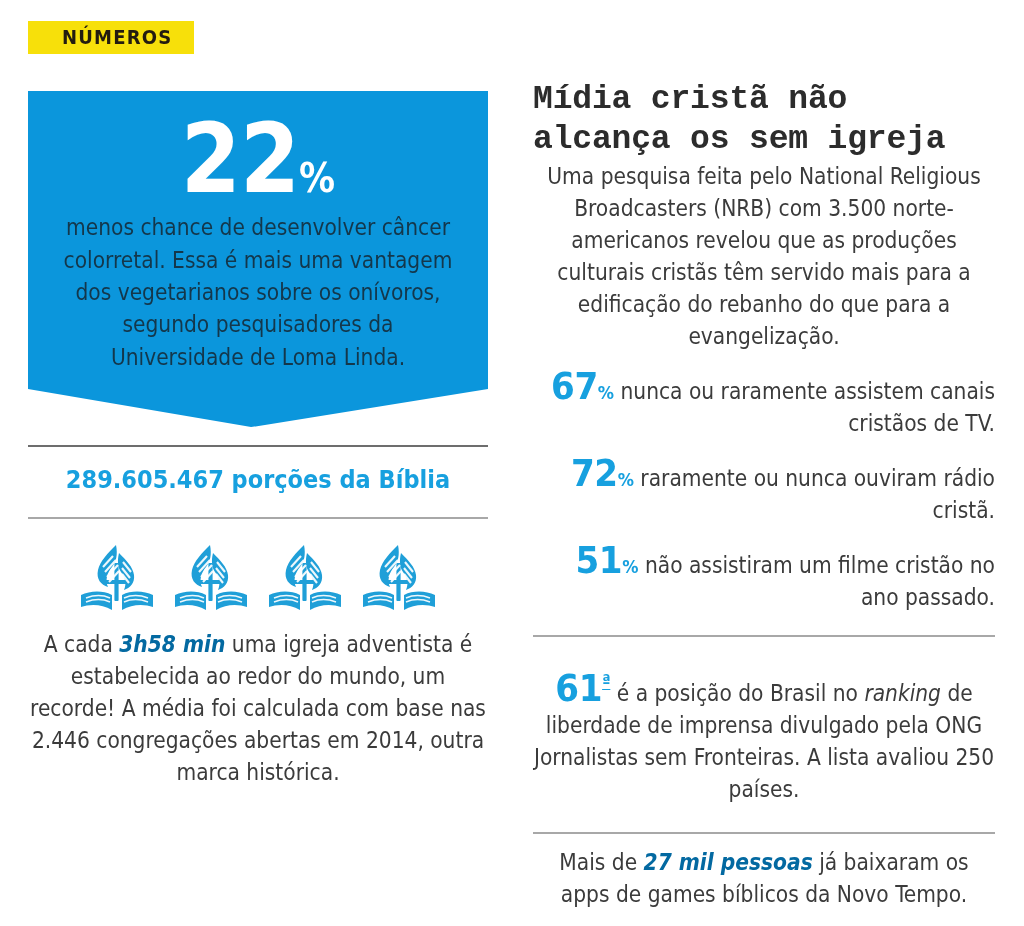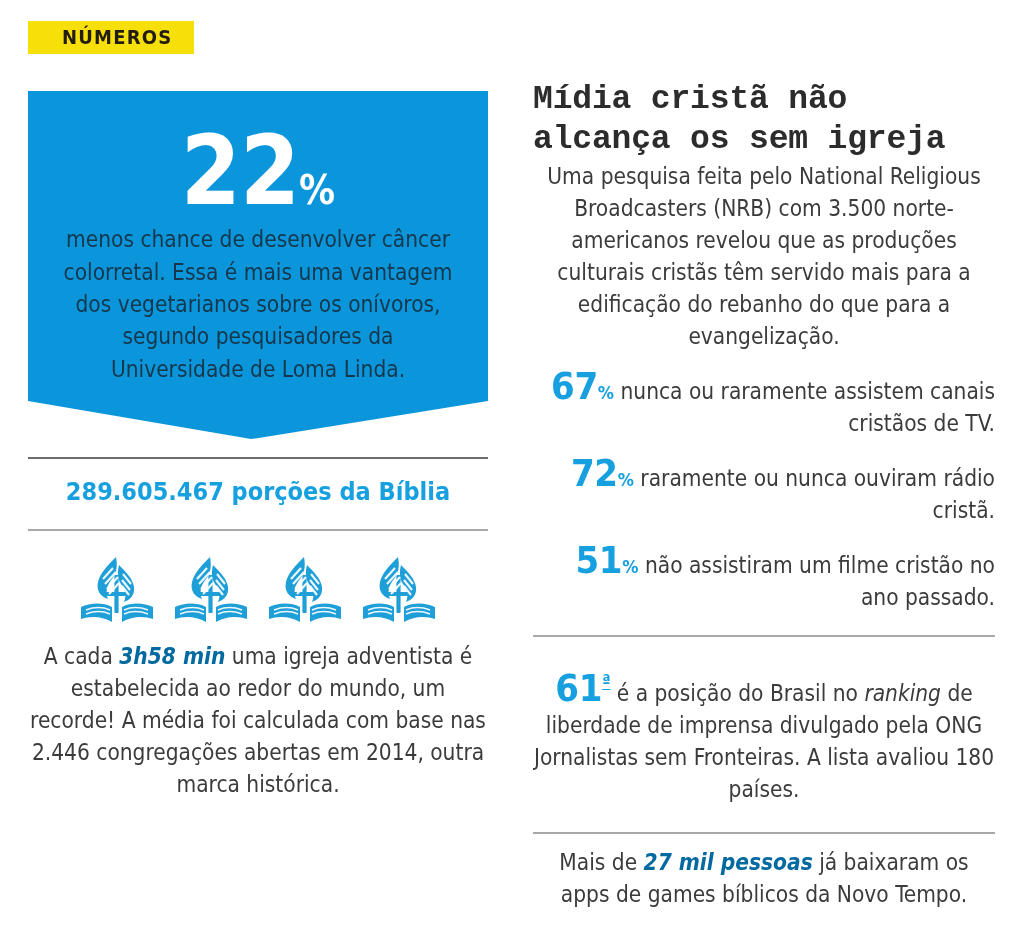--- a/index.html
+++ b/index.html
@@ -72,21 +72,21 @@
     font-style: italic;
   }
 
   
   .callout {
     position: relative;
     margin: 13px 0 0 0;
   }
   .callout-body {
     background: #0b96dc;
-    padding: 34px 34px 16px 34px;
+    padding: 22px 34px 16px 34px;
     box-sizing: border-box;
   }
   .callout-notch {
     width: 100%;
     height: 38px;
     background: #0b96dc;
     -webkit-clip-path: polygon(0 0, 100% 0, 48.5% 100%);
     clip-path: polygon(0 0, 100% 0, 48.5% 100%);
   }
   .bignum {
@@ -319,21 +319,21 @@
 
       <div class="stat">
         <span class="stat-line"><span class="stat-num"><span>51</span><span class="pct-sm">%</span></span><span> não assistiram um filme cristão no ano passado.</span></span>
       </div>
     </div>
 
     <div style="height:22px"></div>
     <hr class="divider">
 
     <div class="block" style="margin-top:32px">
-      <div class="stat-line"><span class="stat-num"><span>61</span><span class="ord">ª</span></span><span> é a posição do Brasil no </span><span class="ital">ranking</span><span> de liberdade de imprensa divulgado pela ONG Jornalistas sem Fronteiras. A lista avaliou 180 países.</span></div>
+      <div class="stat-line"><span class="stat-num"><span>61</span><span class="ord">ª</span></span><span> é a posição do Brasil no </span><span class="ital">ranking</span><span> de liberdade de imprensa divulgado pela ONG Jornalistas sem Fronteiras. A lista avaliou 250 países.</span></div>
     </div>
 
     <div style="height:26px"></div>
     <hr class="divider">
 
     <div class="block" style="margin-top:13px">
       <div class="body-text"><span>Mais de </span><span class="hl">27 mil pessoas</span><span> já baixaram os apps de games bíblicos da Novo Tempo.</span></div>
     </div>
 
   </div>

